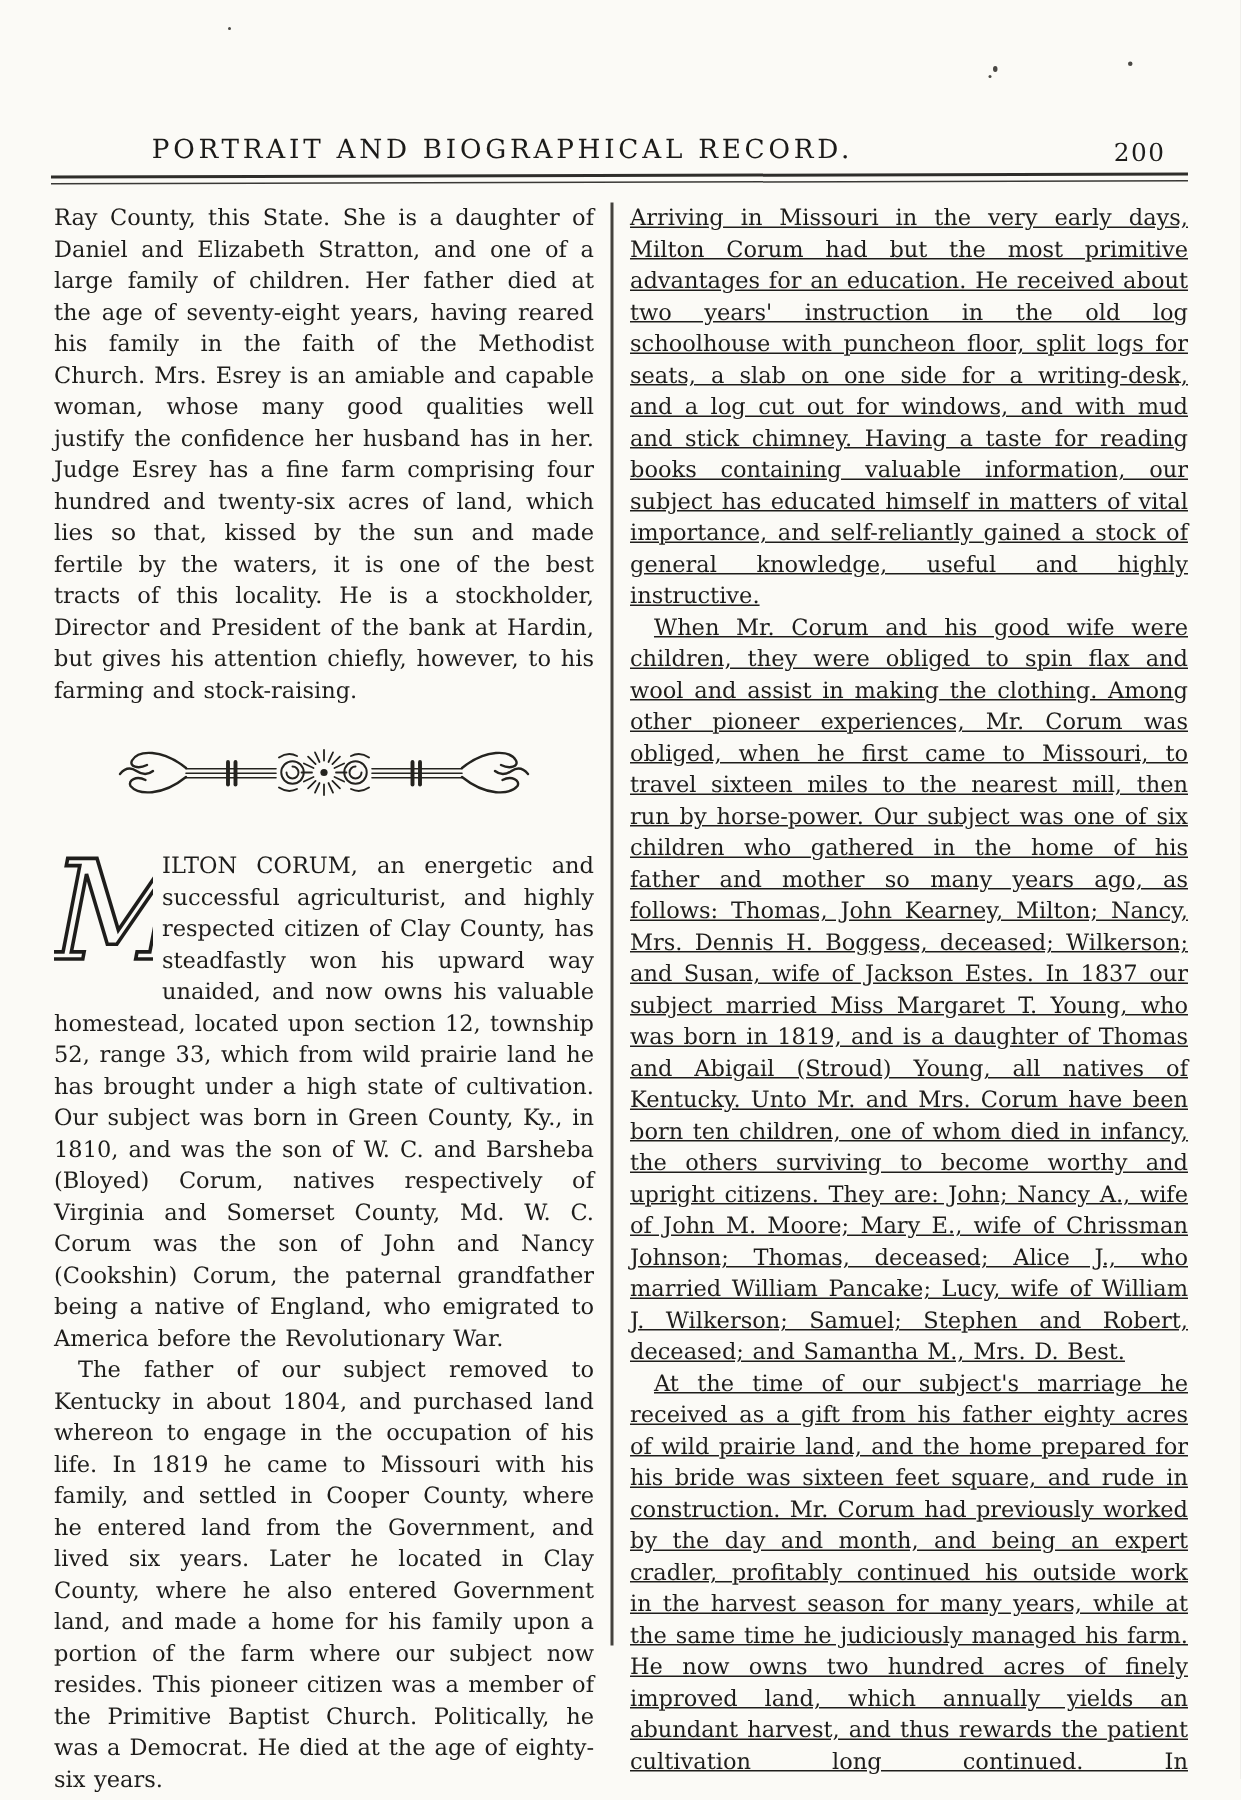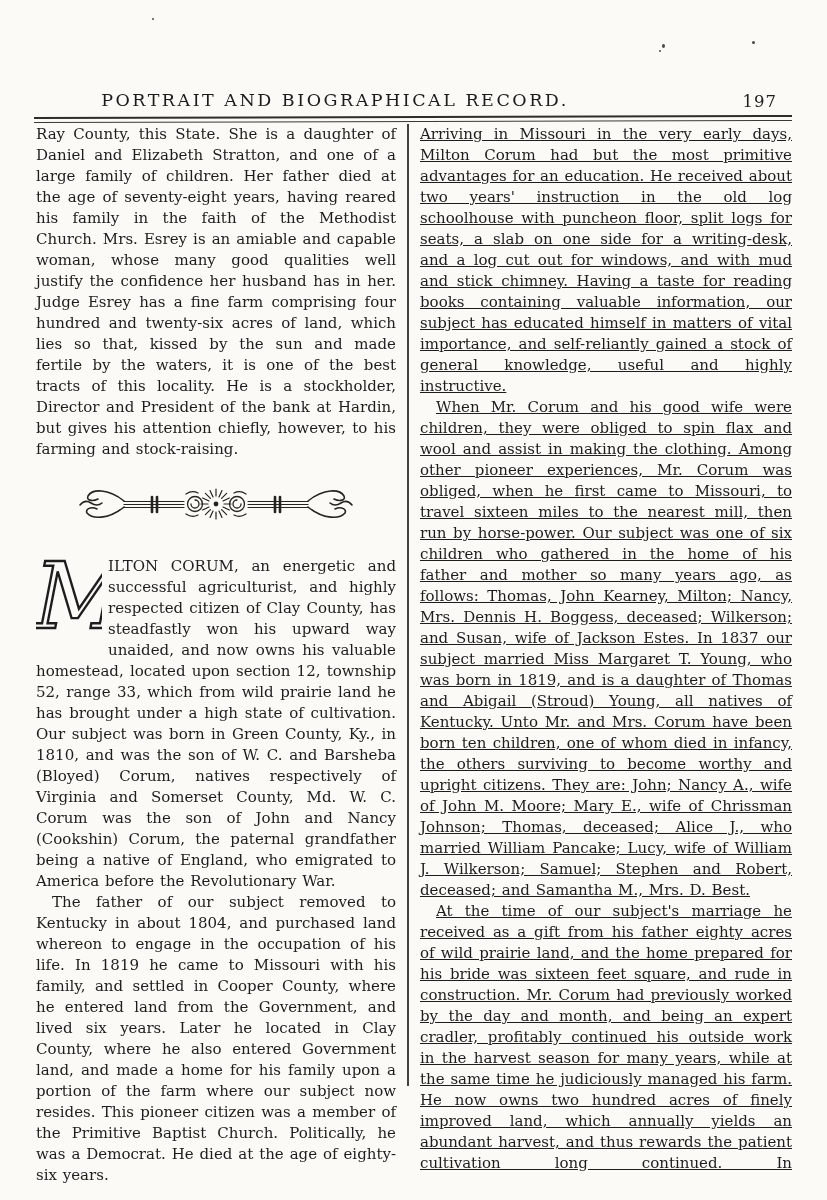--- a/index.html
+++ b/index.html
@@ -32,21 +32,21 @@
   .head-rule {
     position: absolute;
     top: 116px; left: 34px; width: 758px;
     height: 6px;
     border-top: 2px solid #2e2d2a;
     border-bottom: 1px solid #3a3936;
     transform: rotate(-0.15deg);
   }
   .columns {
     position: absolute;
-    top: 124px; left: 36px; width: 756px;
+    top: 135px; left: 36px; width: 756px;
     display: flex;
   }
   .col {
     font-size: 15px;
     line-height: 21px;
     text-align: justify;
     word-spacing: 1px;
   }
   .col-left  { width: 360px; }
   .col-right { flex: 1; text-decoration: underline; }
@@ -81,21 +81,21 @@
 <body>
 
 <div class="page">
 
   <div class="speck speck-a"></div>
   <div class="speck speck-b"></div>
   <div class="speck speck-c"></div>
   <div class="speck speck-d"></div>
 
   <div class="running-head">PORTRAIT AND BIOGRAPHICAL RECORD.</div>
-  <div class="folio">197</div>
+  <div class="folio">200</div>
   <div class="head-rule"></div>
 
   <div class="columns">
 
     <div class="col col-left">
       <p>Ray County, this State.  She is a daughter of Daniel and Elizabeth Stratton, and one of a large family of children.  Her father died at the age of seventy-eight years, having reared his family in the faith of the Methodist Church.  Mrs. Esrey is an amiable and capable woman, whose many good qualities well justify the confidence her husband has in her.  Judge Esrey has a fine farm comprising four hundred and twenty-six acres of land, which lies so that, kissed by the sun and made fertile by the waters, it is one of the best tracts of this locality.  He is a stockholder, Director and President of the bank at Hardin, but gives his attention chiefly, however, to his farming and stock-raising.</p>
 
       <div class="ornament-wrap">
         <svg width="276" height="58" viewBox="0 0 276 58">
           <g stroke="#24231f" fill="none" stroke-linecap="round">

